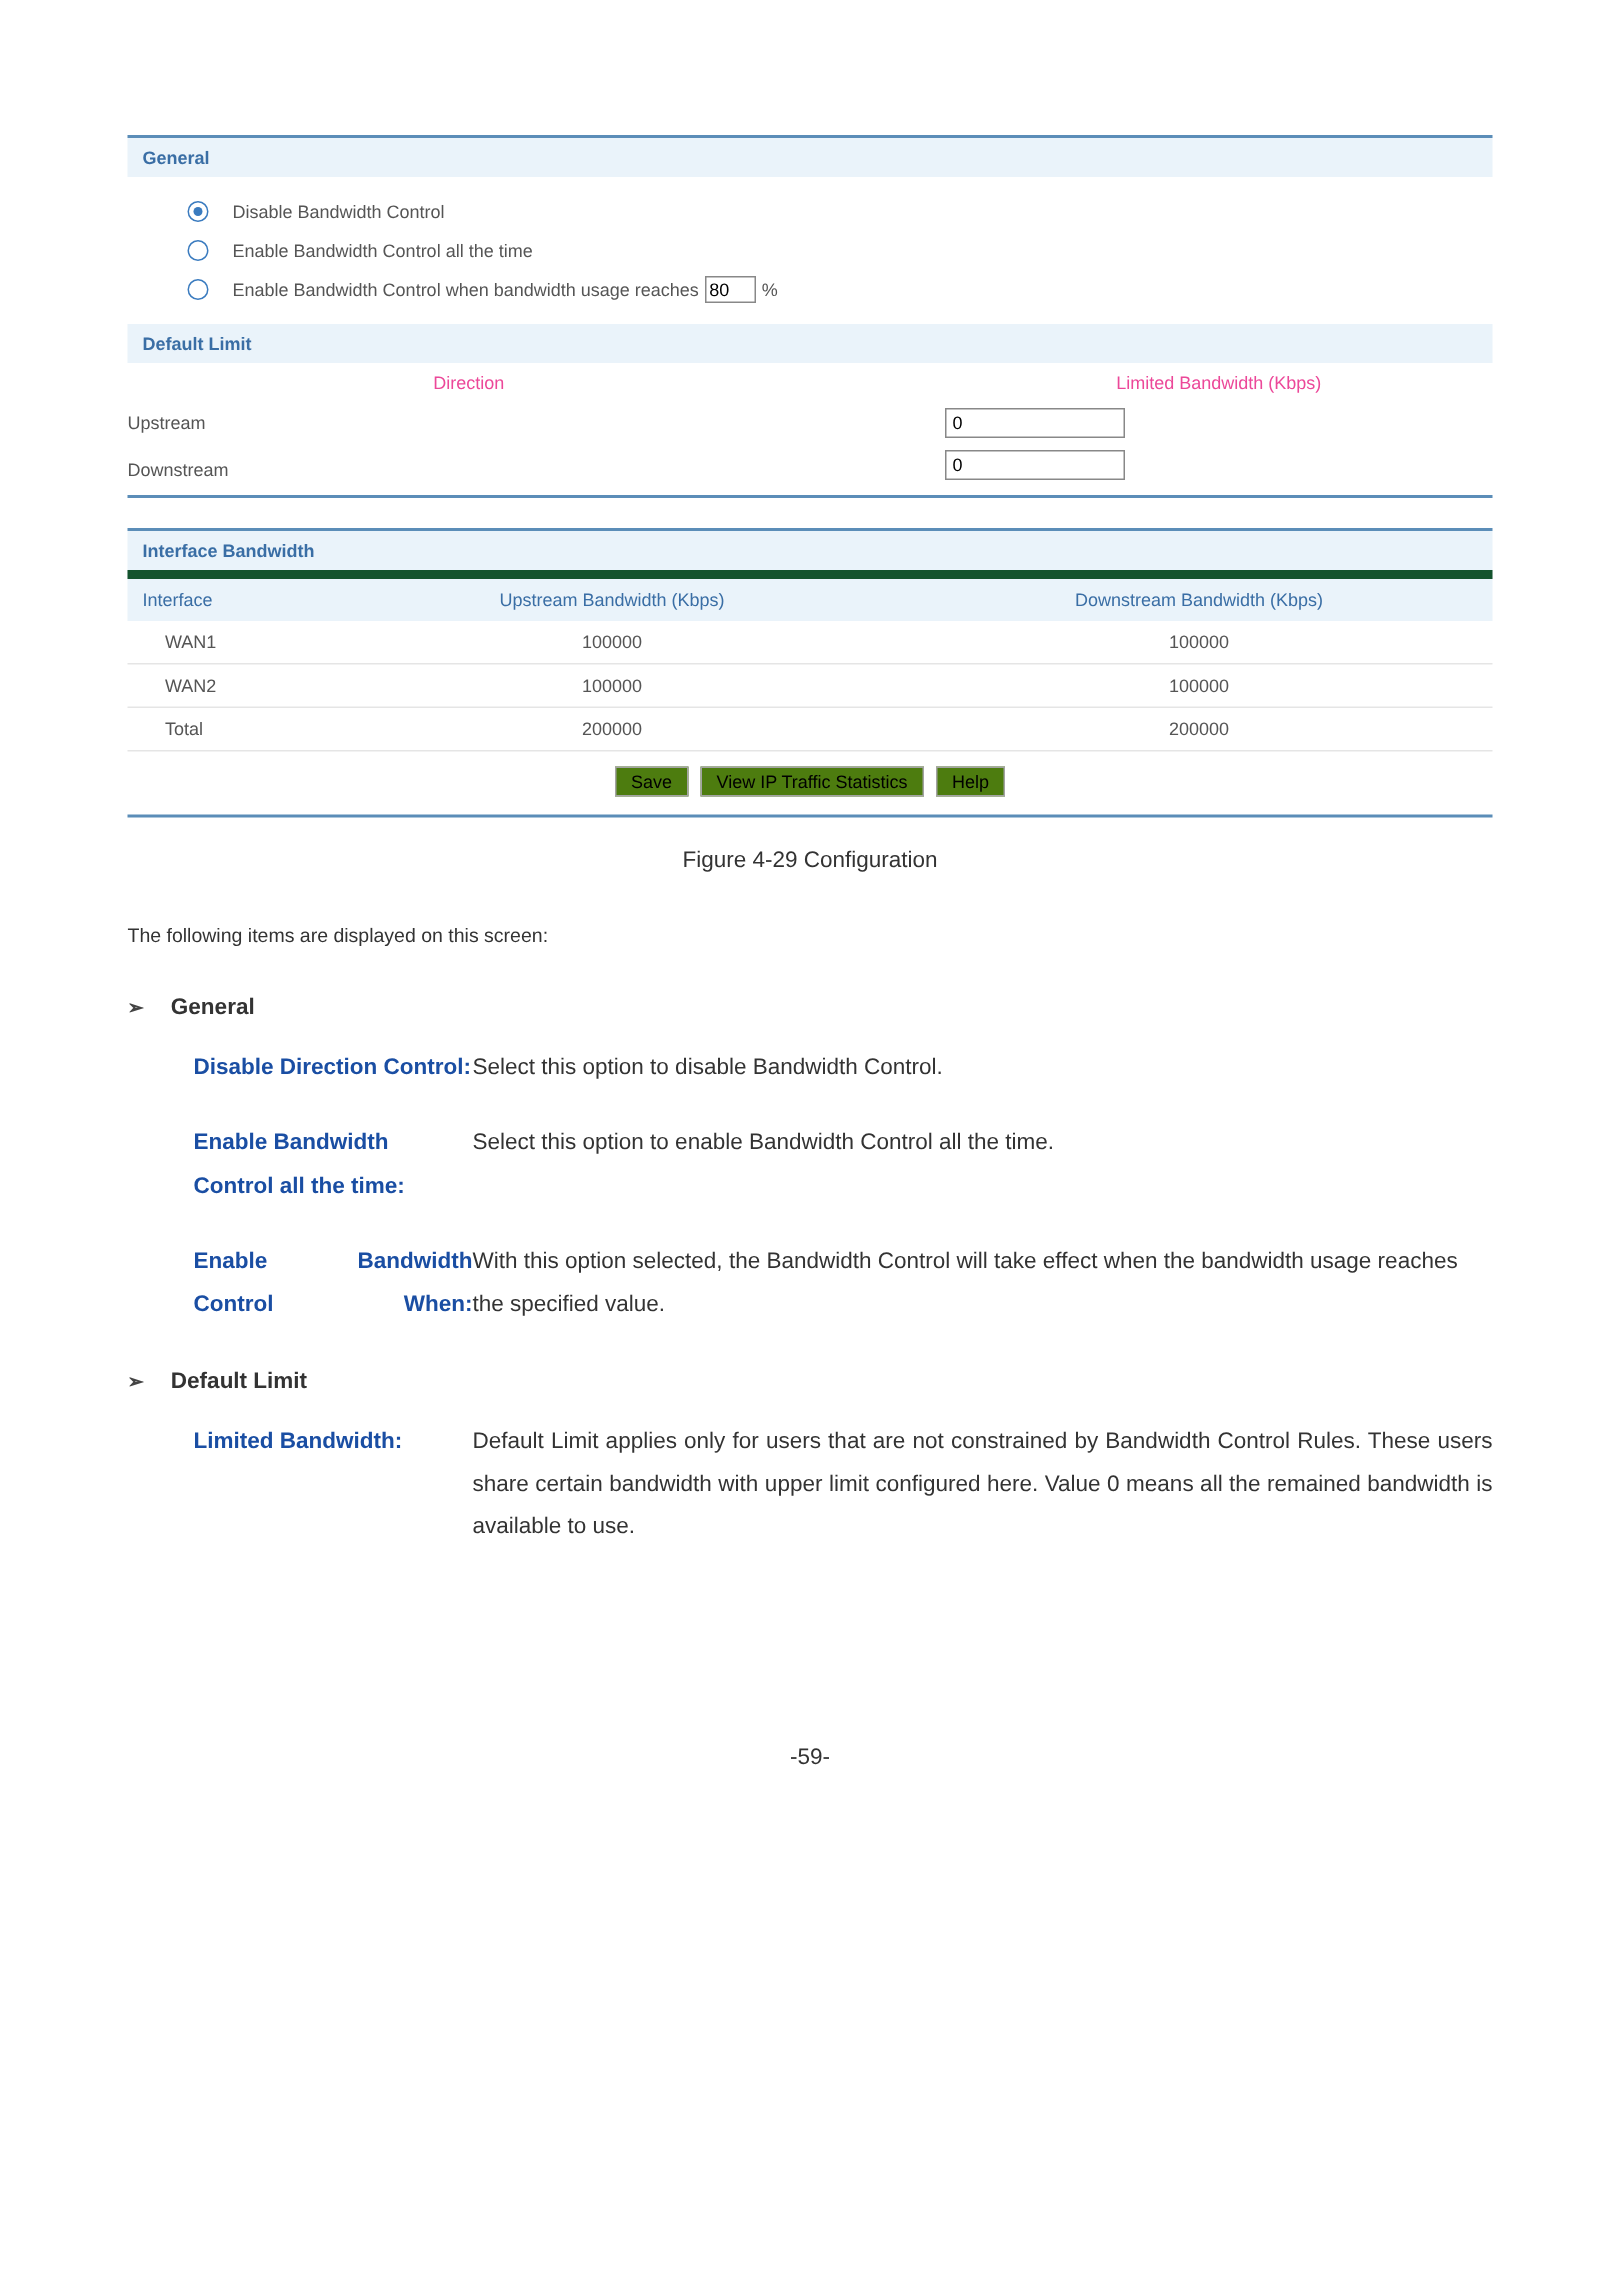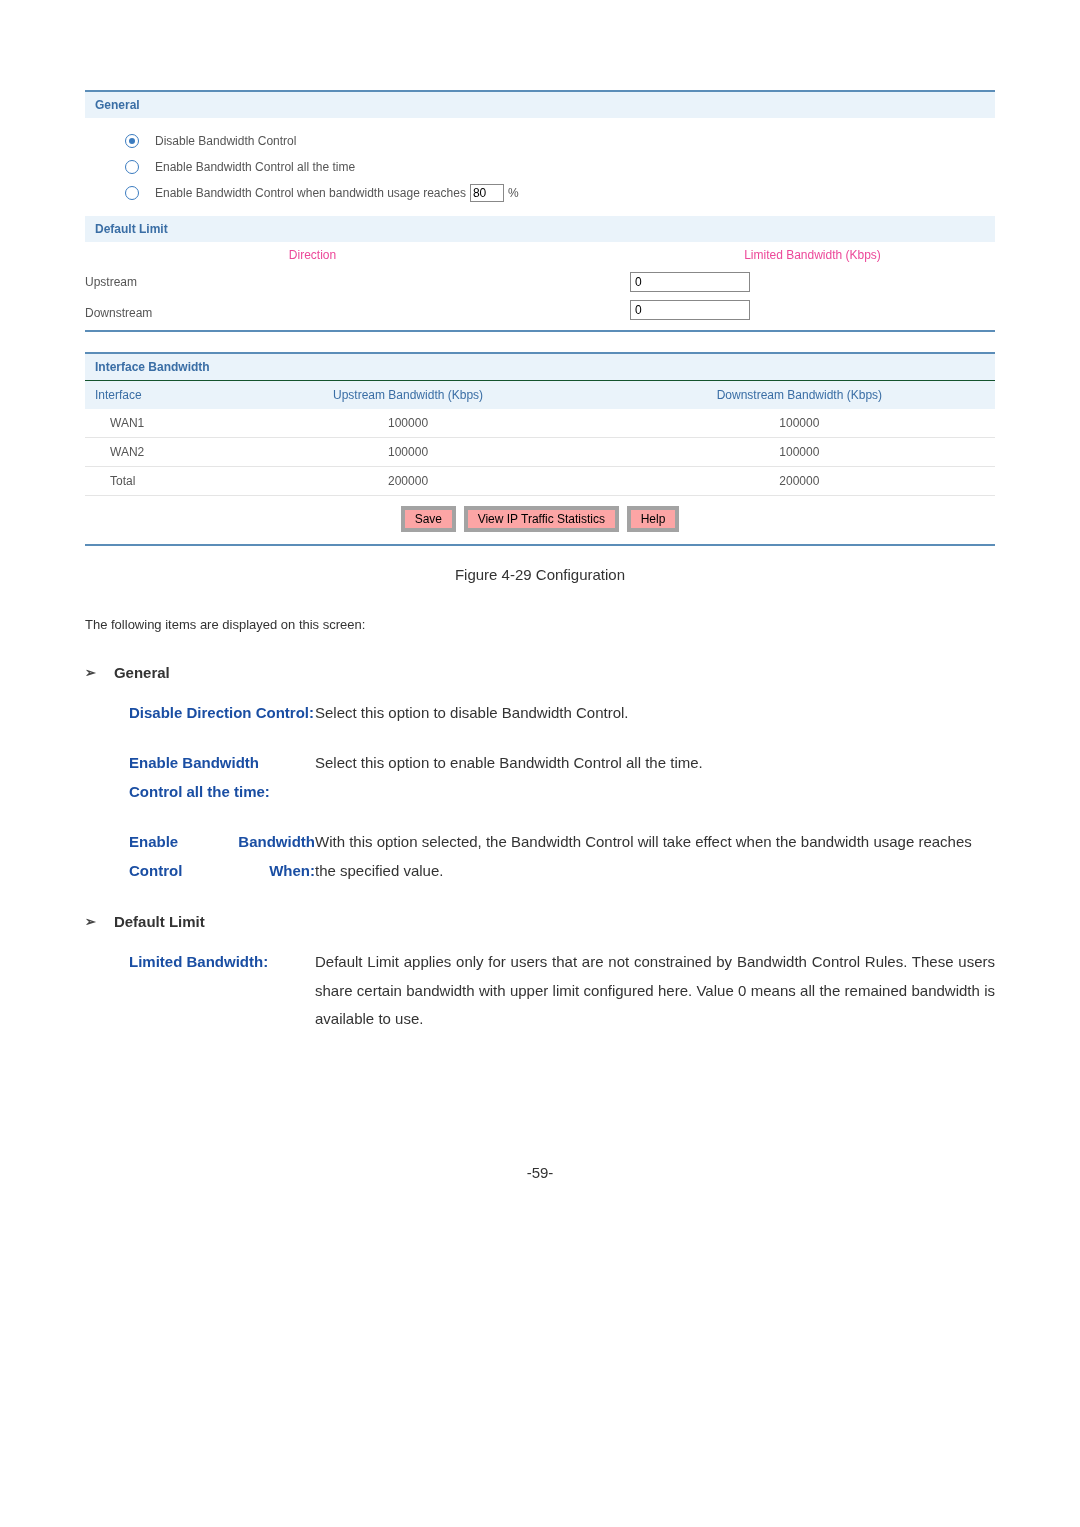--- a/index.html
+++ b/index.html
@@ -111,22 +111,22 @@
     text-align: left;
     padding-left: 25px;
   }
   .btn-row {
     text-align: center;
     padding: 10px 0 12px 0;
   }
   .btn {
     font-size: 12px;
     padding: 2px 10px;
-    border: 4px solid #a3a3a3;
-    background: #fca5a5;
+    border: 1px solid #a3a3a3;
+    background: #4d7c0f;
     cursor: pointer;
     margin: 0 2px;
   }
   .caption {
     text-align: center;
     font-size: 15px;
     margin: 18px 0 14px 0;
   }
   .body-text {
     font-size: 13px;
@@ -216,21 +216,21 @@
       </tr>
       <tr>
         <td>Downstream</td>
         <td style="text-align:left;padding-left:90px;padding-bottom:10px"><input class="val-input" value="0" style=""></td>
       </tr>
     </tbody>
       </table>
   </div>
 
   <div class="panel">
-    <div class="section-header" style="border-bottom:1px solid #14532d">Interface Bandwidth</div>
+    <div class="section-header" style="border-bottom:6px solid #14532d">Interface Bandwidth</div>
     <table class="iface-table">
       <tbody>
           <tr>
         <th style="width:14%">Interface</th>
         <th style="width:43%">Upstream Bandwidth (Kbps)</th>
         <th style="width:43%">Downstream Bandwidth (Kbps)</th>
       </tr>
       <tr>
         <td>WAN1</td>
         <td>100000</td>

